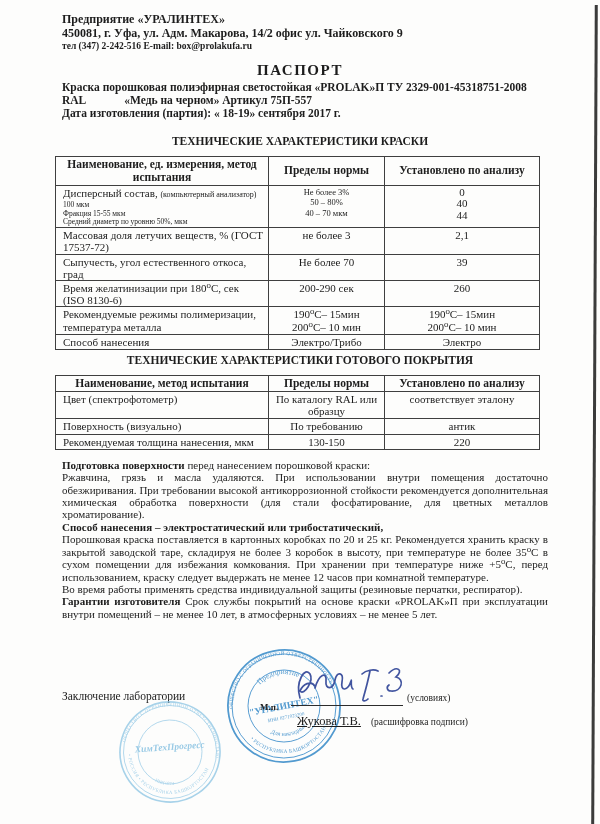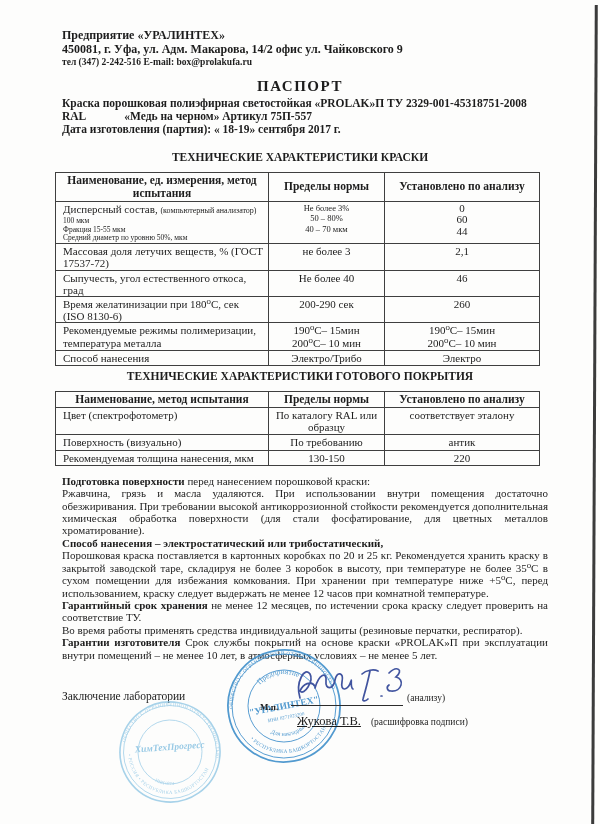--- a/index.html
+++ b/index.html
@@ -5,21 +5,21 @@
   html,body { margin:0; padding:0; background:#888; }
   .page {
     position:relative; width:600px; height:824px; margin:0 auto;
     background:#fdfdfc; overflow:hidden;
     font-family:"Liberation Serif","DejaVu Serif",serif;
     color:#1d1d1d;
   }
   .scan-edge { position:absolute; left:593px; top:5px; width:3px; height:819px;
     background:#3b3b3b; transform:rotate(0.25deg); }
 
-  .hdr { padding:28px 0 0 62px; }
+  .hdr { padding:12px 0 0 62px; }
   .hdr-line { font-weight:bold; font-size:12px; line-height:14px; }
   .hdr-tel  { font-weight:bold; font-size:9.5px; line-height:13px; }
 
   .doc-title { margin-top:9px; text-align:center; font-weight:bold;
     font-size:15px; letter-spacing:1.5px; line-height:17px; }
 
   .product { margin:2px 50px 0 62px; font-weight:bold; font-size:11.5px; line-height:13.2px; }
   .ral-gap { display:inline-block; width:38px; }
 
   .section-title { margin-top:14px; text-align:center; font-weight:bold; font-size:11.5px; }
@@ -97,33 +97,33 @@
         <div class="t-sub">Фракция 15-55 мкм</div>
         <div class="t-sub">Средний диаметр по уровню 50%, мкм</div>
       </td>
       <td class="c pad-top">
         <div class="t-normsm">Не более 3%</div>
         <div class="t-normsm">50 – 80%</div>
         <div class="t-normsm">40 – 70 мкм</div>
       </td>
       <td class="c val-lines">
         <div>0</div>
-        <div>60</div>
+        <div>40</div>
         <div>44</div>
       </td>
     </tr>
     <tr>
       <td>Массовая доля летучих веществ, % (ГОСТ 17537-72)</td>
       <td class="c">не более 3</td>
       <td class="c">2,1</td>
     </tr>
     <tr>
       <td>Сыпучесть, угол естественного откоса, град</td>
-      <td class="c">Не более 40</td>
-      <td class="c">46</td>
+      <td class="c">Не более 70</td>
+      <td class="c">39</td>
     </tr>
     <tr>
       <td>Время желатинизации при 180⁰С, сек (ISO 8130-6)</td>
       <td class="c">200-290 сек</td>
       <td class="c">260</td>
     </tr>
     <tr>
       <td>Рекомендуемые режимы полимеризации, температура металла</td>
       <td class="c">
         <div>190⁰С– 15мин</div>
@@ -172,21 +172,20 @@
       <td class="c">220</td>
     </tr>
   </tbody>
     </table>
 
   <div class="notes">
     <p><b>Подготовка поверхности</b><span> перед нанесением порошковой краски:</span></p>
     <p>Ржавчина, грязь и масла удаляются. При использовании внутри помещения достаточно обезжиривания. При требовании высокой антикоррозионной стойкости  рекомендуется дополнительная химическая обработка поверхности (для стали фосфатирование, для цветных металлов хроматирование).</p>
     <p><b>Способ нанесения – электростатический или трибостатический,</b></p>
     <p>Порошковая краска поставляется в картонных коробках по 20 и 25 кг. Рекомендуется хранить краску в закрытой заводской таре, складируя не более 3 коробок в высоту, при температуре не более 35⁰С в сухом помещении для избежания комкования.  При хранении при температуре ниже +5⁰С, перед использованием, краску следует выдержать не менее 12 часов при комнатной температуре.</p>
-    <p><b>Гарантийный срок хранения</b><span> не менее 12 месяцев, по истечении срока краску следует проверить на соответствие ТУ.</span></p>
     <p>Во время работы применять средства индивидуальной защиты (резиновые перчатки, респиратор).</p>
     <p><b>Гарантии изготовителя</b><span> Срок службы покрытий на основе краски «PROLAK»П при эксплуатации внутри помещений – не менее 10 лет, в атмосферных условиях – не менее 5 лет.</span></p>
   </div>
 
   <div class="abs lab-label">Заключение лаборатории</div>
 
   <svg class="stamp stamp-left" width="108" height="108" viewBox="0 0 108 108">
     <defs>
       <path id="lsArcT" d="M 8,54 A 46,46 0 0 1 100,54"></path>
       <path id="lsArcB" d="M 12,54 A 42,42 0 0 0 96,54"></path>
@@ -228,17 +227,17 @@
   <svg class="abs sig-svg" width="115" height="52" viewBox="0 0 115 52">
     <g fill="none" stroke="#41549f" stroke-width="1.7" stroke-linecap="round">
       <path d="M7,42 C2,26 12,10 17,18 C21,25 11,40 7,35 C10,28 18,24 22,30"></path>
       <path d="M22,32 C26,18 34,15 33,25 C32,34 40,34 42,24 C44,15 51,16 49,26 C47,36 55,35 58,25 C59,21 57,32 60,33"></path>
       <path d="M69,18 C73,14 81,13 85,15 M77,15 C75,25 72,36 70,43 C69,46 73,45 75,43"></path>
       <path d="M88,40 l1,0"></path>
       <path d="M96,17 C104,9 111,14 103,21 C112,23 109,36 98,35 C94,35 93,31 96,29"></path>
     </g>
   </svg>
   <div class="abs sig-line"></div>
-  <div class="abs sig-caption">(анализу)</div>
+  <div class="abs sig-caption">(условиях)</div>
   <div class="abs sig-name-row">
     <span class="sig-name">Жукова Т.В.</span><span class="sig-name-caption">(расшифровка подписи)</span>
   </div>
 </div>
 
 </body></html>

